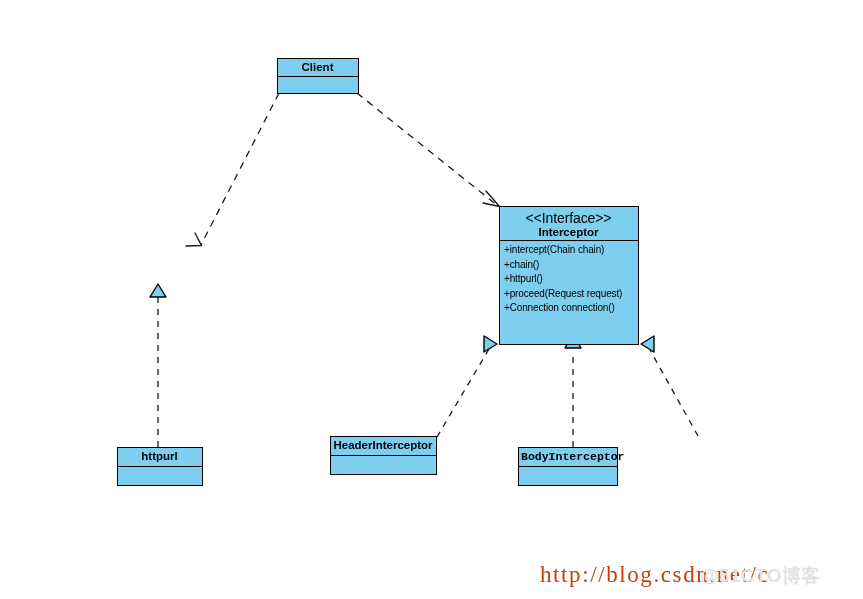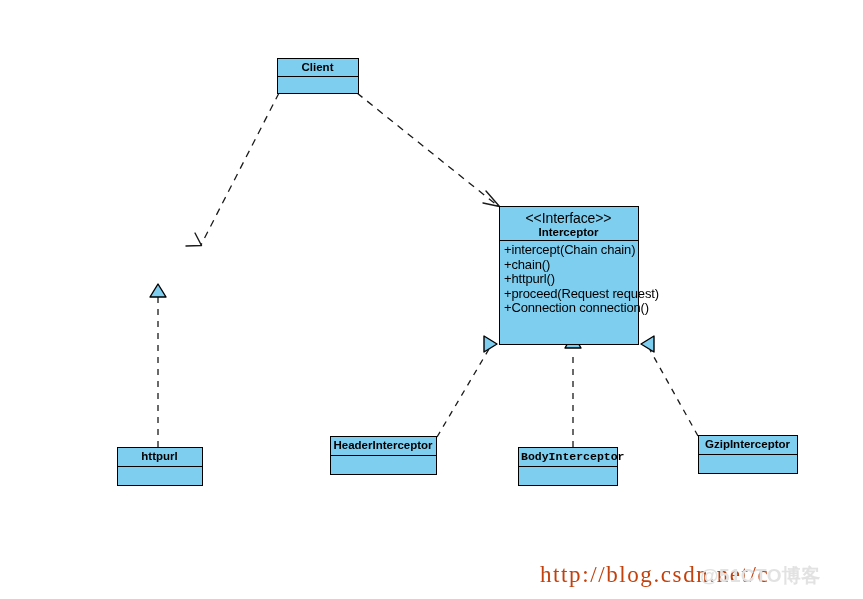--- a/index.html
+++ b/index.html
@@ -48,21 +48,21 @@
   }
   .uml-header .typename {
     display: block;
     font-size: 11.5px;
   }
   .uml-body {
     box-sizing: border-box;
     padding: 2px 0 2px 4px;
   }
   .uml-member {
-    font-size: 13px;
+    font-size: 10px;
     color: #000000;
     line-height: 14.6px;
     white-space: nowrap;
     letter-spacing: -0.15px;
   }
   
   #box-client        { left: 277px; top: 58px;  width: 82px;  height: 36px; }
   #box-client .uml-header { height: 18px; font-size: 11.5px; }
   #box-client .uml-body   { height: 16px; }
 
@@ -190,23 +190,17 @@
     <div class="uml-body"></div>
   </div>
 
   <div class="uml-box" id="box-body-interceptor">
     <div class="uml-header">
       <span class="typename">BodyInterceptor</span>
     </div>
     <div class="uml-body"></div>
   </div>
 
-  <div class="uml-box" id="box-gzip-interceptor">
-    <div class="uml-header">
-      <span class="typename">GzipInterceptor</span>
-    </div>
-    <div class="uml-body"></div>
-  </div>
 
   <div class="watermark" id="watermark-url">http://blog.csdn.net/c</div>
   <div class="watermark" id="watermark-site">@51CTO博客</div>
 
 </div>
 
 </body></html>

